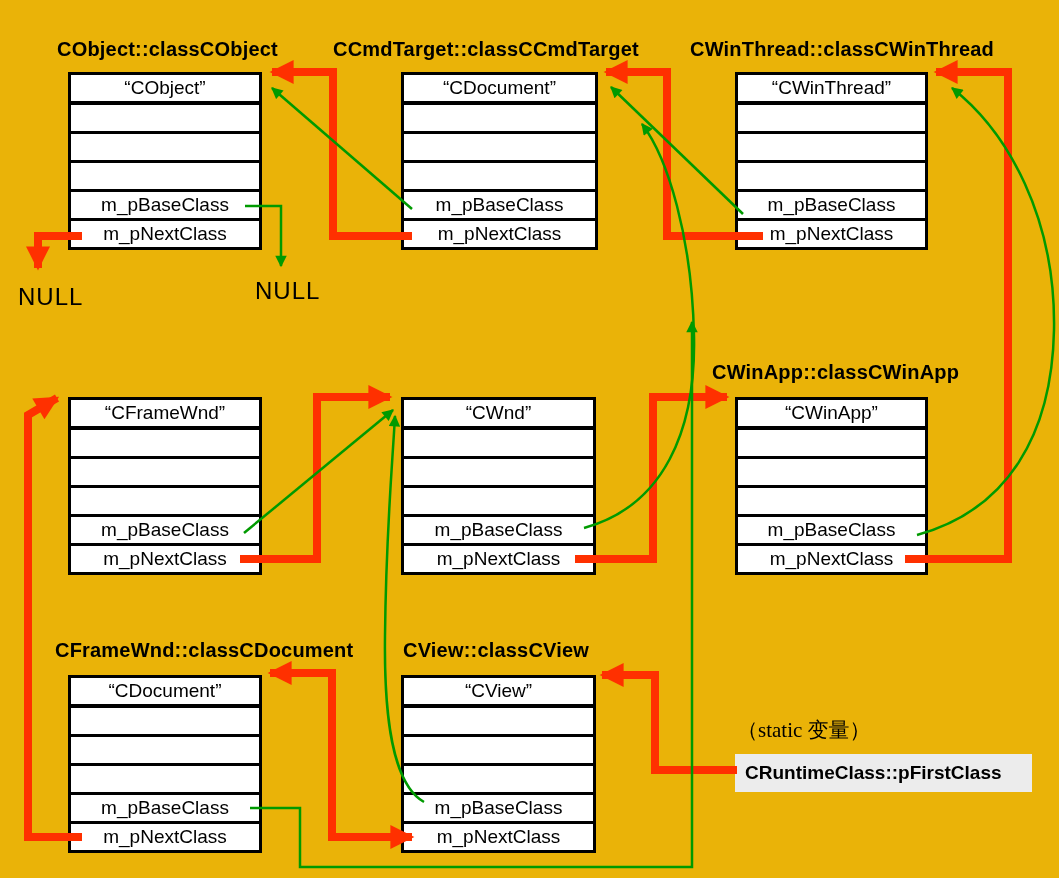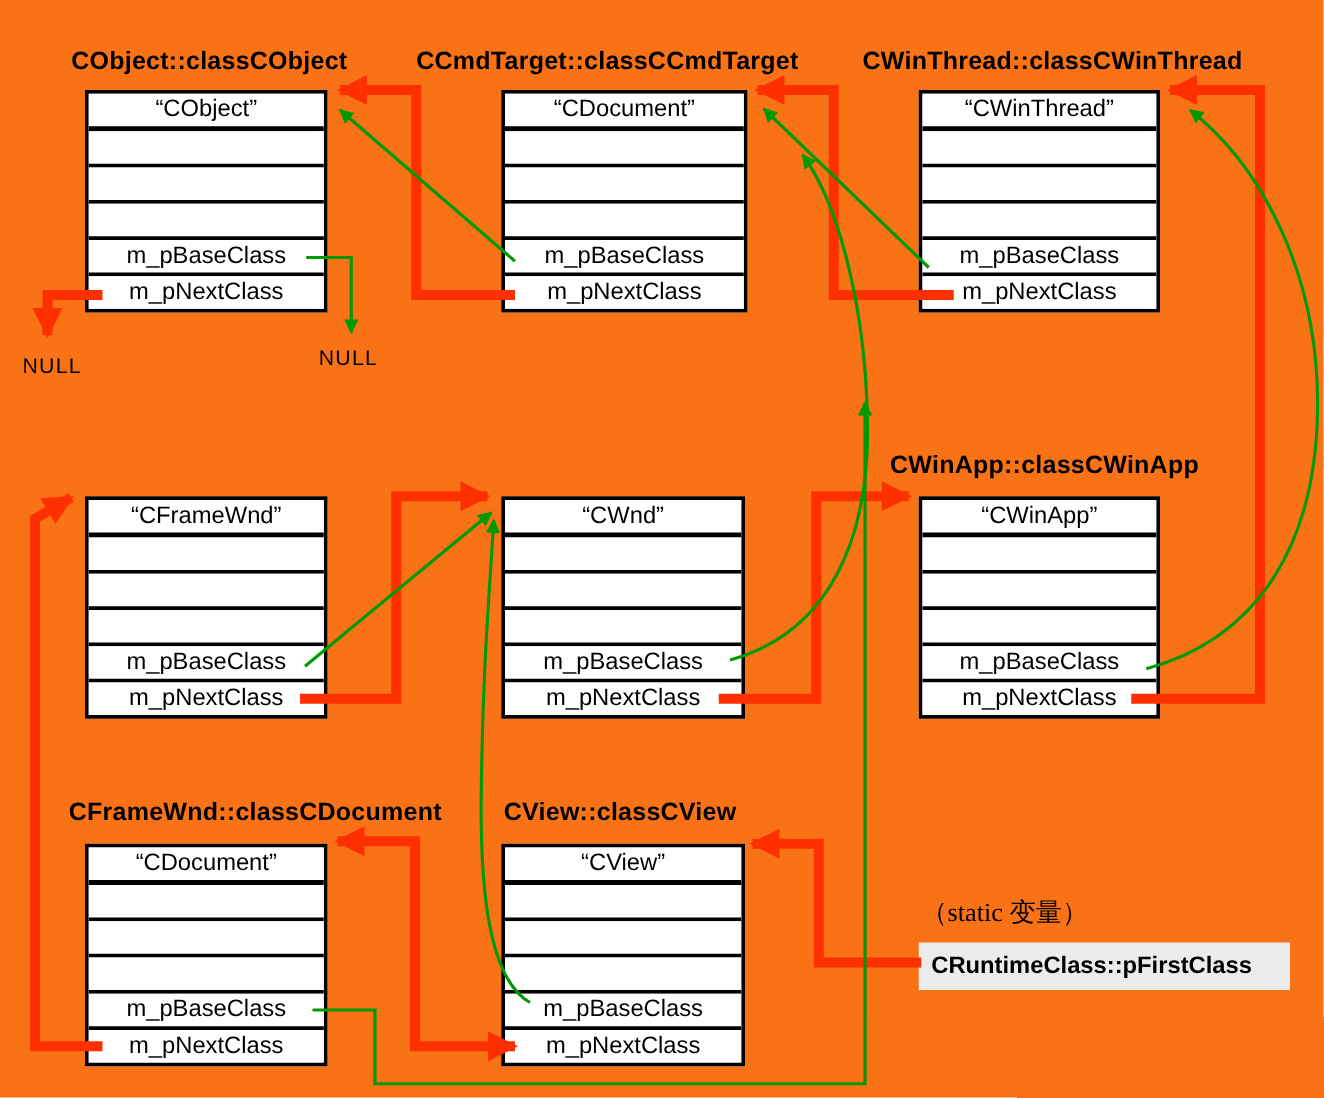--- a/index.html
+++ b/index.html
@@ -1,35 +1,35 @@
 <!DOCTYPE html>
 <html><head>
 <meta charset="utf-8">
 <style>
   html,body{margin:0;padding:0;background:#fff;}
   #canvas{
-    position:relative;width:1059px;height:878px;background:#f97316;overflow:hidden;
+    position:relative;width:1059px;height:878px;background:#eab308;overflow:hidden;
     font-family:"Liberation Sans","DejaVu Sans",sans-serif;color:#000;
   }
   .ctitle{
     position:absolute;font-size:20px;font-weight:bold;white-space:nowrap;
     letter-spacing:.2px;
   }
   .cbox{
     position:absolute;border:3px solid #000;background:#fff;
     display:flex;flex-direction:column;box-sizing:content-box;
   }
   .cell{
     height:26px;line-height:26px;text-align:center;font-size:19px;
     border-bottom:3px solid #000;background:#fff;white-space:nowrap;
   }
   .cell.name{border-bottom-width:4px;}
   .cell.last{border-bottom:none;text-align:center;}
   #arrows{position:absolute;left:0;top:0;pointer-events:none;}
-  .null-label{position:absolute;font-size:17px;letter-spacing:1px;}
+  .null-label{position:absolute;font-size:24px;letter-spacing:1px;}
   .static-note{
     position:absolute;left:737px;top:716px;font-size:21px;
     font-family:"Liberation Serif","DejaVu Serif",serif;white-space:nowrap;
   }
   .firstclass-bar{
     position:absolute;left:735px;top:754px;width:297px;height:38px;
     background:#ececec;line-height:38px;padding-left:10px;box-sizing:border-box;
     font-size:19px;font-weight:bold;white-space:nowrap;
   }
 </style>

